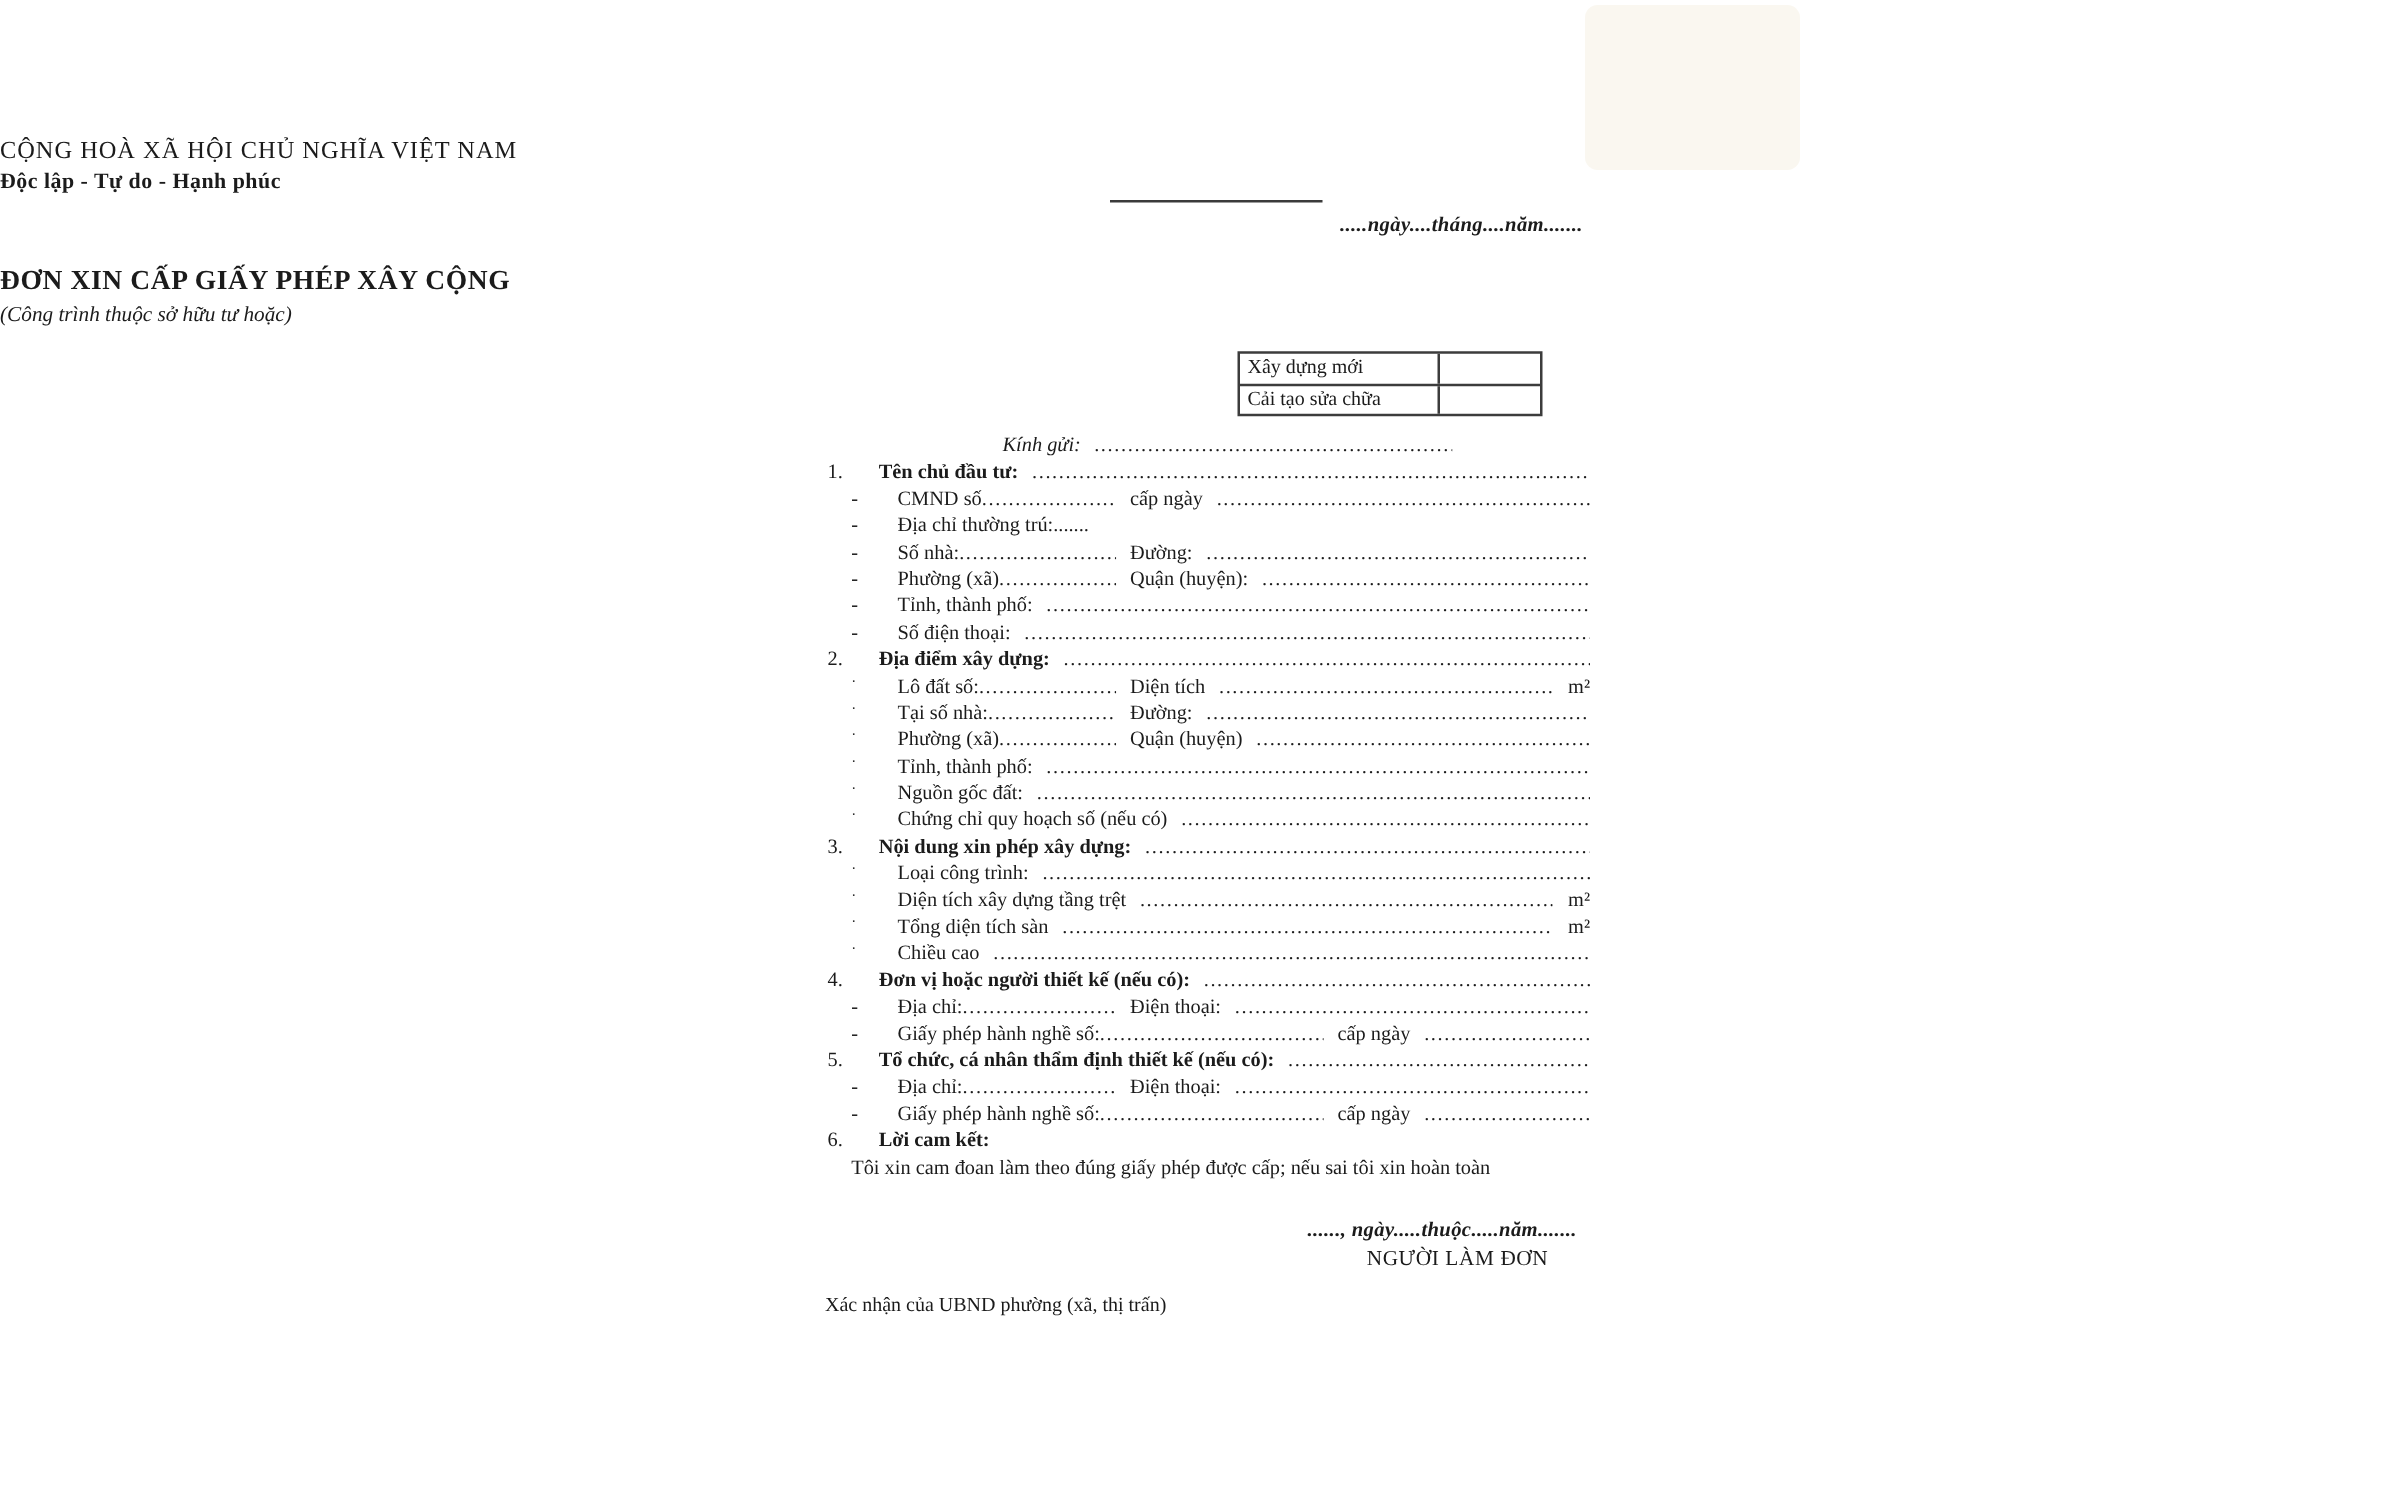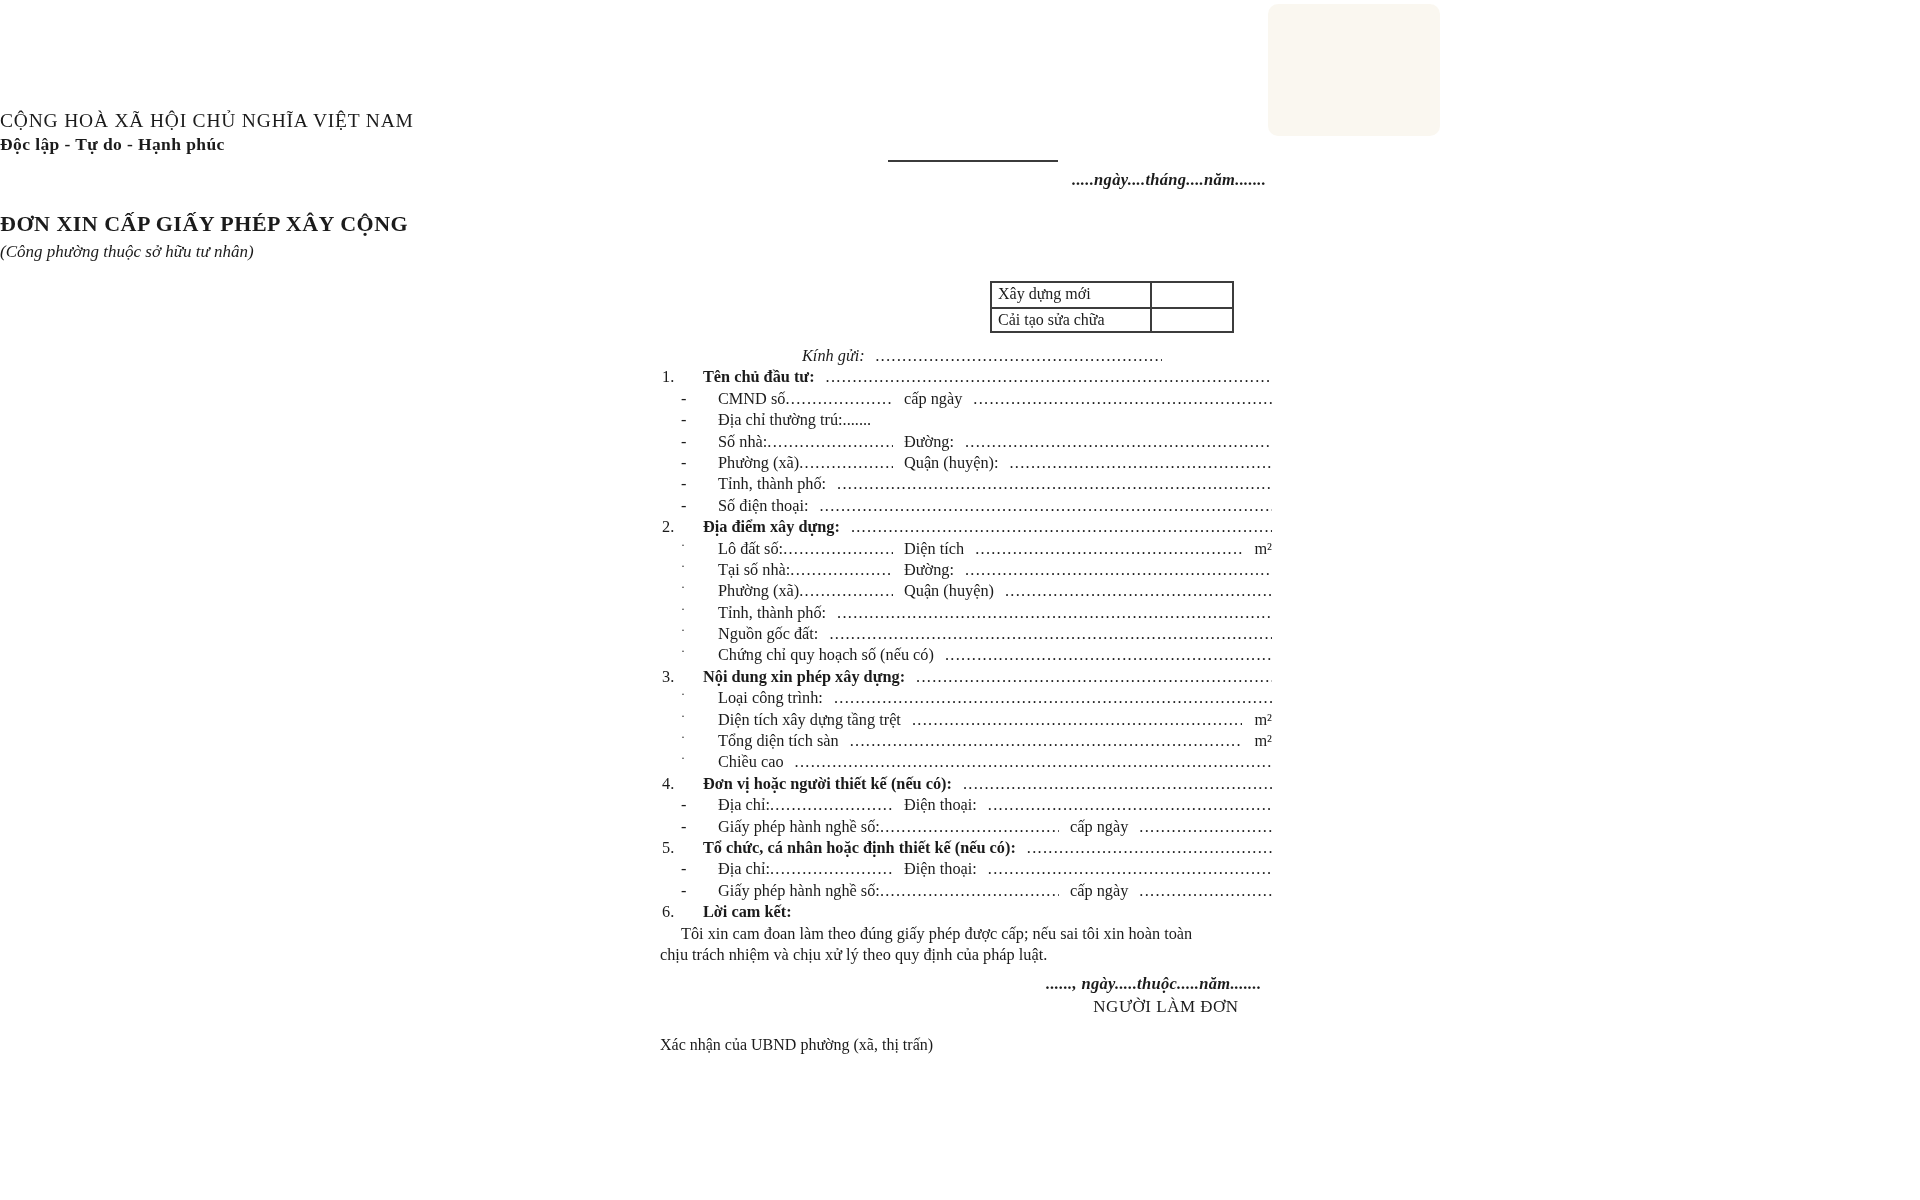--- a/index.html
+++ b/index.html
@@ -55,21 +55,21 @@
 </head>
 <body>
 
 <div class="abs paper-artifact"></div>
 
 <div class="abs center national-title">CỘNG HOÀ XÃ HỘI CHỦ NGHĨA VIỆT NAM</div>
 <div class="abs center motto">Độc lập - Tự do - Hạnh phúc</div>
 <div class="abs motto-underline"></div>
 <div class="abs date-line-top">.....ngày....tháng....năm.......</div>
 <div class="abs center form-title">ĐƠN XIN CẤP GIẤY PHÉP XÂY CỘNG</div>
-<div class="abs center form-subtitle">(Công phường thuộc sở hữu tư nhân)</div>
+<div class="abs center form-subtitle">(Công trình thuộc sở hữu tư hoặc)</div>
 
 <div class="abs cbx-table">
   <div class="cbx-row">
     <div class="cbx-label">Xây dựng mới</div>
     <div class="cbx-value"></div>
   </div>
   <div class="cbx-row">
     <div class="cbx-label">Cải tạo sửa chữa</div>
     <div class="cbx-value"></div>
   </div>
@@ -243,21 +243,21 @@
     <span class="seg w2">
         <span class="lb">Giấy phép hành nghề số:</span>
         <span class="dots">................................................................................................................................................................................................................................................................</span>
       </span>
     <span class="lb">cấp ngày</span>
     <span class="fill">................................................................................................................................................................................................................................................................</span>
   </div>
 
   <div class="doc-line">
     <span class="num">5.</span>
-    <span class="lb b">Tổ chức, cá nhân hoặc định thiết kế (nếu có):</span>
+    <span class="lb b">Tổ chức, cá nhân thẩm định thiết kế (nếu có):</span>
     <span class="fill">................................................................................................................................................................................................................................................................</span>
   </div>
 
   <div class="doc-line">
     <span class="blt">-</span>
     <span class="seg w1">
         <span class="lb">Địa chỉ:</span>
         <span class="dots">................................................................................................................................................................................................................................................................</span>
       </span>
     <span class="lb">Điện thoại:</span>
@@ -273,20 +273,19 @@
     <span class="lb">cấp ngày</span>
     <span class="fill">................................................................................................................................................................................................................................................................</span>
   </div>
 
   <div class="doc-line">
     <span class="num">6.</span>
     <span class="lb b">Lời cam kết:</span>
   </div>
 
   <div class="doc-line plain1">Tôi xin cam đoan làm theo đúng giấy phép được cấp; nếu sai tôi xin hoàn toàn</div>
-  <div class="doc-line">chịu trách nhiệm và chịu xử lý theo quy định của pháp luật.</div>
 
 </div>
 
 <div class="abs sig-date">......, ngày.....thuộc.....năm.......</div>
 <div class="abs signer">NGƯỜI LÀM ĐƠN</div>
 
 <div class="abs ubnd-note">Xác nhận của UBND phường (xã, thị trấn)</div>
 
 </body></html>

